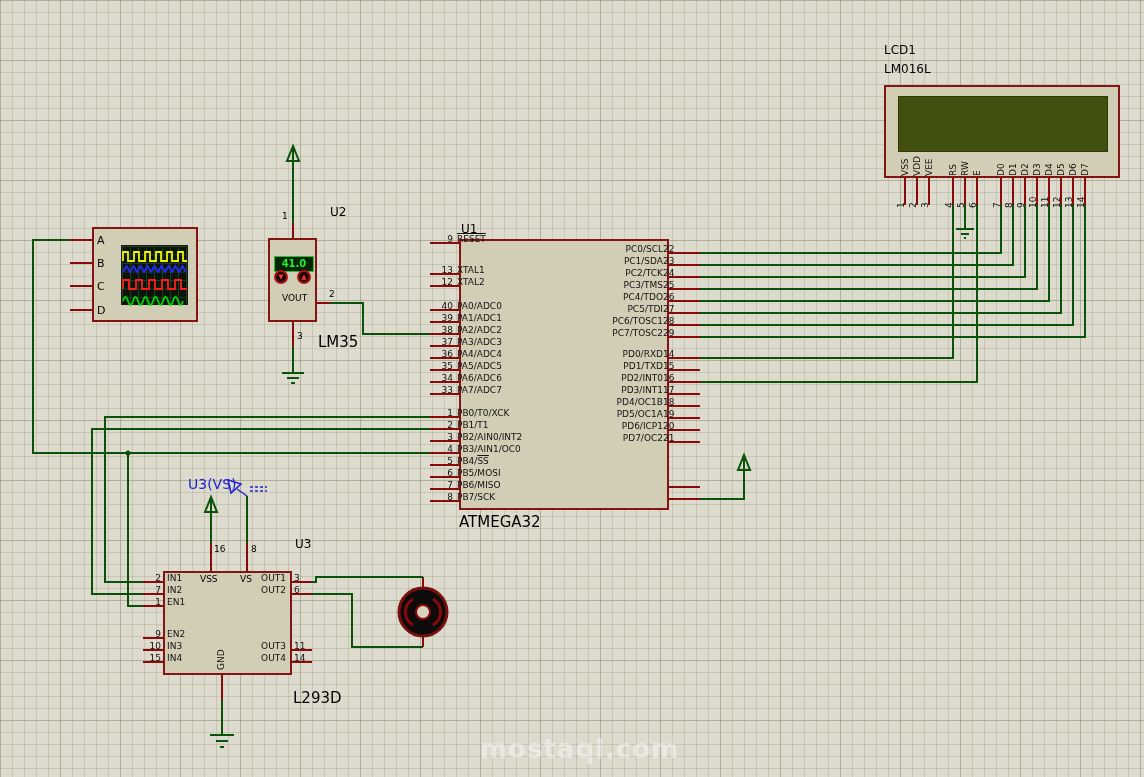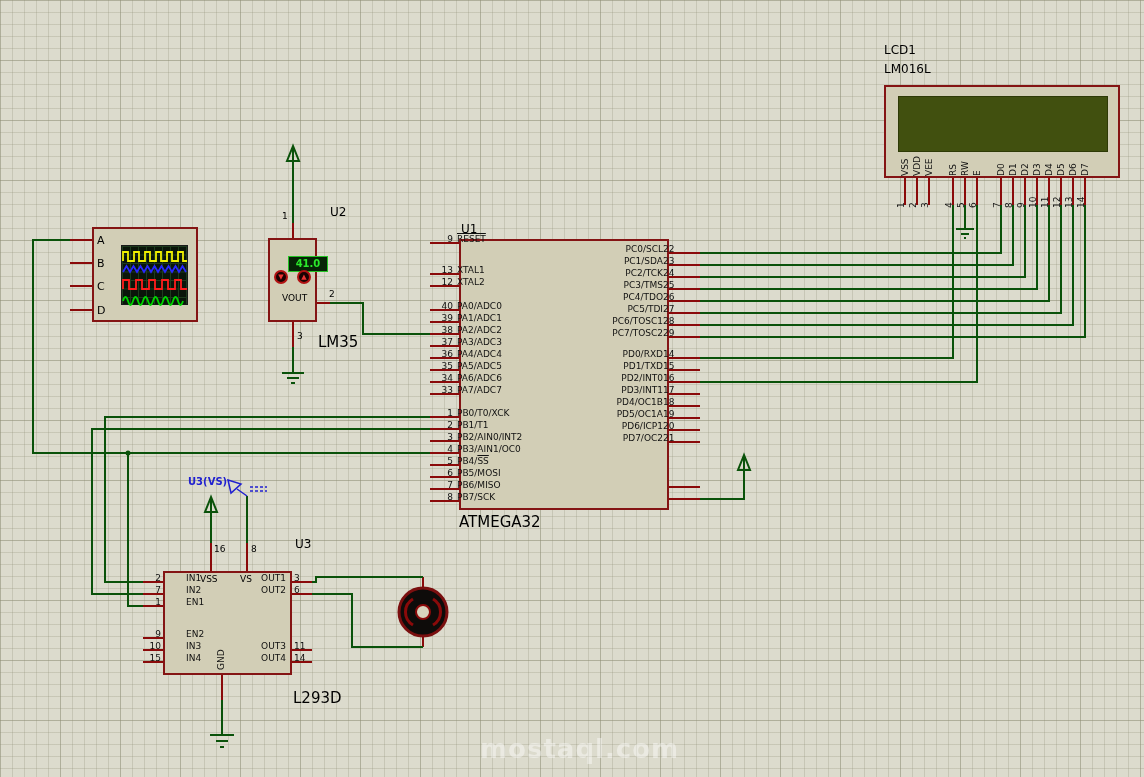--- a/index.html
+++ b/index.html
@@ -25,54 +25,54 @@
 .prow{display:flex;height:12px;line-height:12px;font-size:9px;white-space:nowrap}
 .bar{text-decoration:overline}
 .u1l{left:431px;width:232px}
 .u1l .pnum{width:22px;text-align:right}
 .u1l .pname{margin-left:4px}
 .u1r{left:445px;width:258px}
 .u1r .pname{width:218px;text-align:right}
 .u1r .pnum{width:28px;text-align:left}
 .u3l{left:147px;width:130px}
 .u3l .pnum{width:14px;text-align:right}
-.u3l .pname{margin-left:25px}
+.u3l .pname{margin-left:6px}
 .u3r{left:180px;width:140px}
 .u3r .pname{width:106px;text-align:right}
 .u3r .pnum{margin-left:8px}
 #u1-lg0{top:233px}#u1-lg1{top:264px}#u1-lg2{top:300px}#u1-lg3{top:407px}
 #u1-rg0{top:243px}#u1-rg1{top:348px}#u1-rg2{top:477px}
 #u3-lg0{top:572px}#u3-lg1{top:628px}
 #u3-rg0{top:572px}#u3-rg1{top:640px}
 
 #scope-box{left:92px;top:227px;width:106px;height:95px}
 #scope-screen{position:absolute;left:121px;top:245px;width:67px;height:60px;background:#0a150a;
   background-image:linear-gradient(#1e3c1e 1px,transparent 1px),linear-gradient(90deg,#1e3c1e 1px,transparent 1px);
   background-size:8px 8.5px;border:1px solid #1a1a1a}
 #u2-box{left:268px;top:238px;width:49px;height:84px}
-#u2-display{position:absolute;left:288px;top:256px;width:40px;height:16px;border:1px solid #25c425;
+#u2-display{position:absolute;left:274px;top:256px;width:40px;height:16px;border:1px solid #25c425;
   background:#062406;color:#2be82b;font-size:10px;font-weight:bold;text-align:center;line-height:14px}
 .tbtn{position:absolute;width:14px;height:14px;border-radius:50%;border:2px solid #b21212;background:#1a0202;
   color:#e33;font-size:7px;line-height:10px;text-align:center;cursor:pointer}
 #u2-btn-down{left:274px;top:270px}
 #u2-btn-up{left:297px;top:270px}
 #u1-box{left:459px;top:239px;width:210px;height:271px}
 #lcd-box{left:884px;top:85px;width:236px;height:93px}
 #lcd-screen{position:absolute;left:898px;top:96px;width:210px;height:56px;background:#41500f;
   box-shadow:inset 0 0 0 1px #2e3a06}
 #u3-box{left:163px;top:571px;width:129px;height:104px}
 
 .lcdgroup{position:absolute;top:134px;height:74px;display:flex}
 #lcd-g0{left:899px}#lcd-g1{left:947px}#lcd-g2{left:995px}
 .lcdpin{position:relative;width:12px;height:74px}
 .vt{writing-mode:vertical-rl;transform:rotate(180deg);font-size:9px;line-height:10px;display:block}
 .vname{position:absolute;bottom:32px;left:1px;width:10px;height:34px}
 .vnum{position:absolute;top:52px;left:-3px;width:10px;height:22px}
 #u3-gnd{left:216px;top:634px;width:11px;height:36px;font-size:9px}
-#net-ptr-label{position:absolute;left:188px;top:476px;font-size:10px;font-weight:bold;color:#2020d0}
+#net-ptr-label{position:absolute;left:188px;top:476px;font-size:14px;font-weight:normal;color:#2020d0}
 #wm-ar{position:absolute;left:480px;top:686px;width:180px;text-align:center;font-size:44px;font-weight:bold;color:rgba(255,255,255,.5)}
 #wm-en{position:absolute;left:480px;top:734px;width:180px;text-align:center;font-size:26px;font-weight:bold;color:rgba(255,255,255,.42);letter-spacing:1px}
 </style>
 </head>
 <body>
 
 <div id="canvas">
 
   <div class="comp" id="scope-box"></div>
   <div class="ch" style="left:97px;top:234px">A</div>

